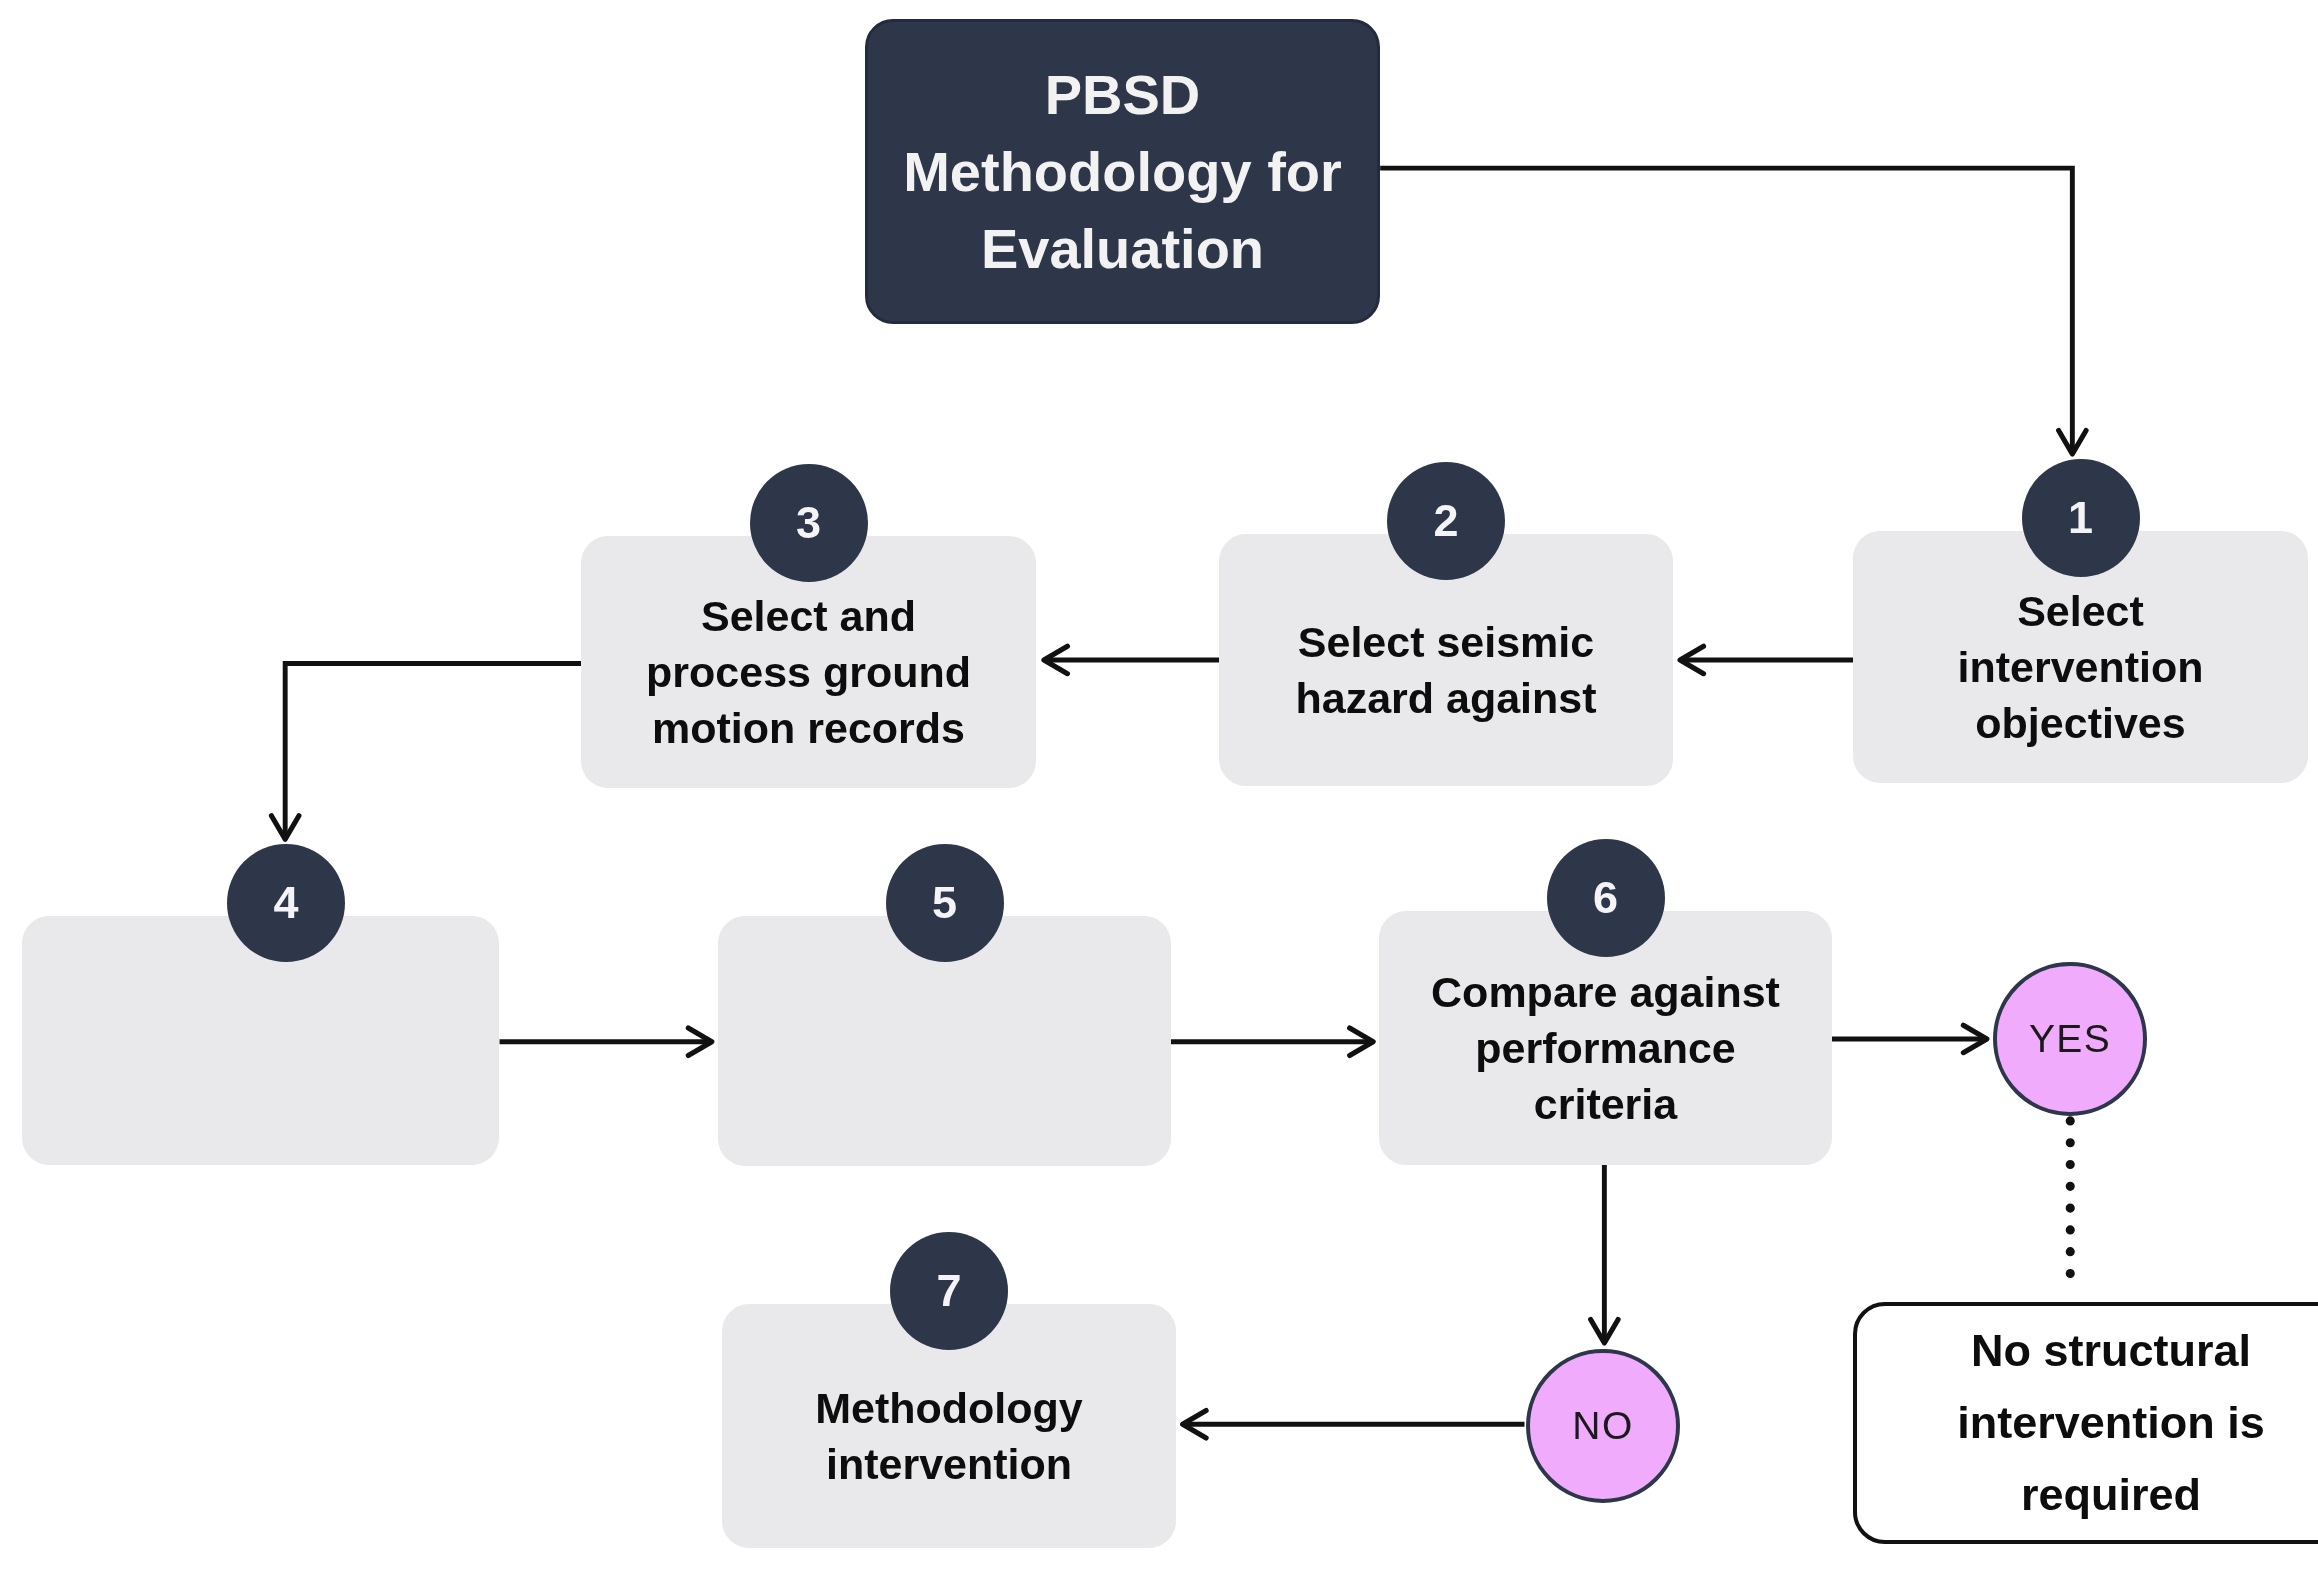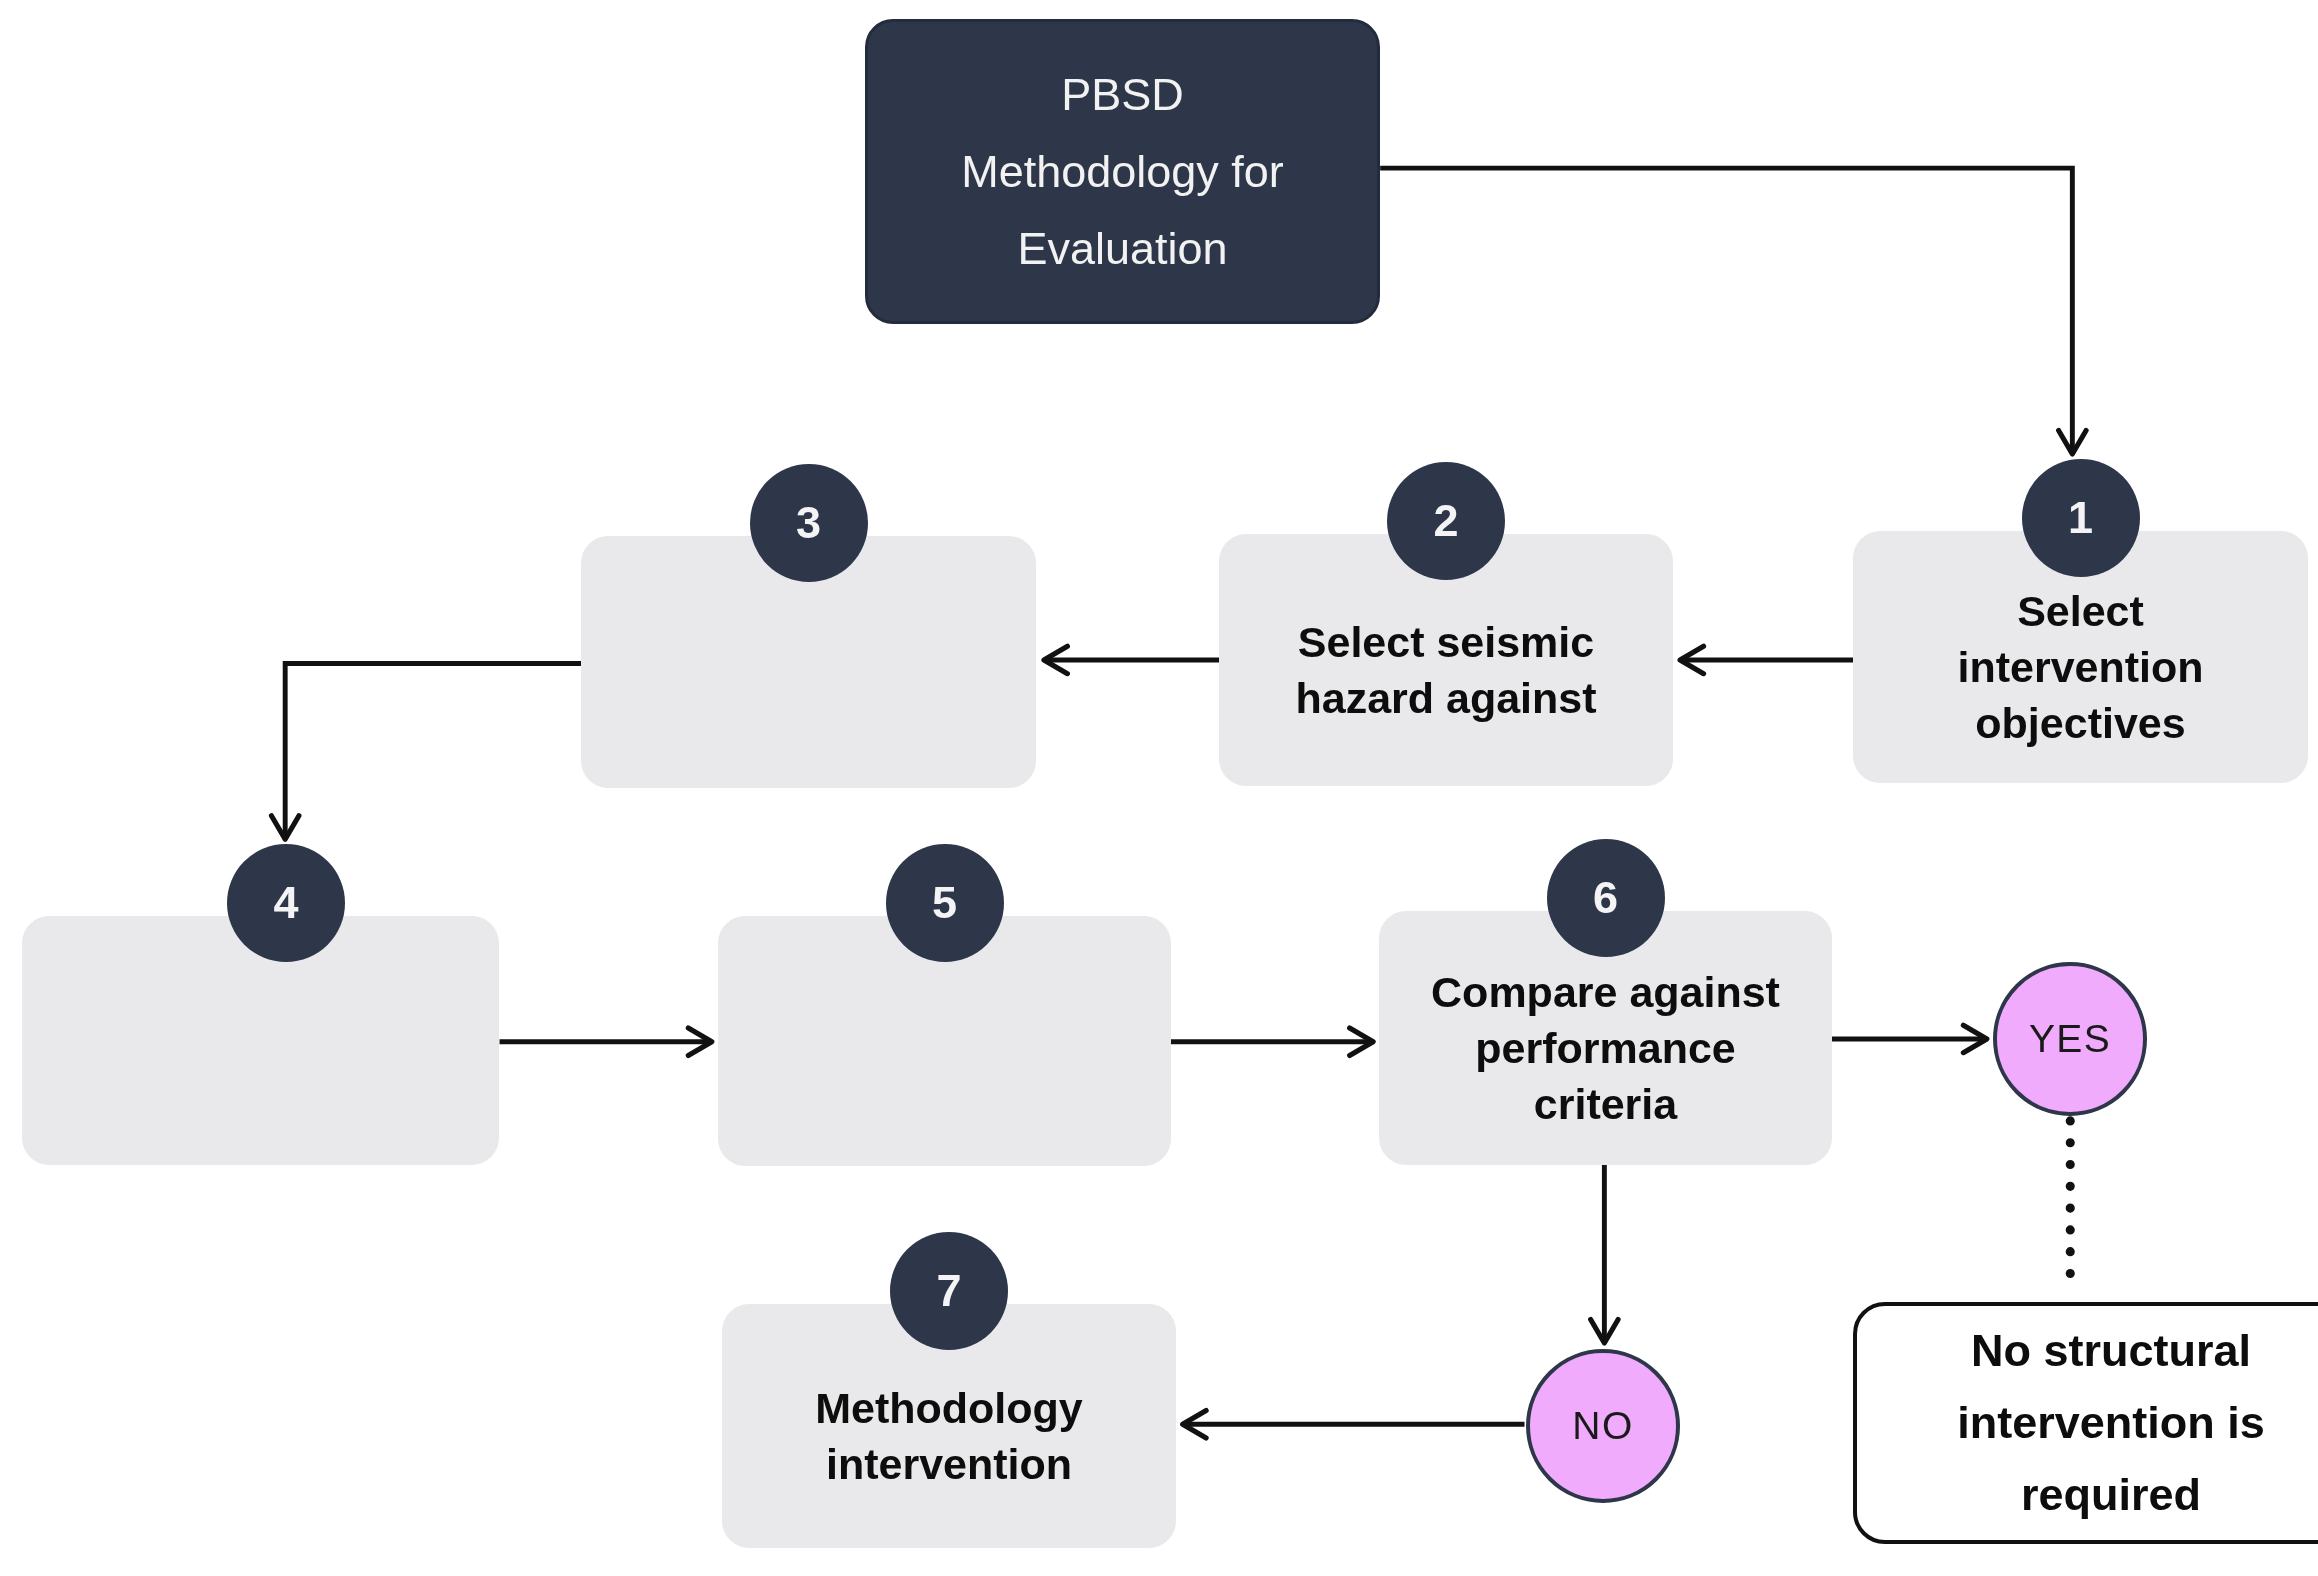--- a/index.html
+++ b/index.html
@@ -61,24 +61,24 @@
     left:865px; top:19px; width:515px; height:305px;
     background: var(--navy, #2d3749);
     border: 3.5px solid #222c3e;
     box-sizing: border-box;
     border-radius: 28px;
     display:flex; align-items:center; justify-content:center;
     text-align:center;
   }
   .title-label {
     color:#f2f2f2;
-    font-size:45px;
+    font-size:56px;
     line-height:77px;
     white-space: pre-line;
-    font-weight: normal;
+    font-weight: bold;
   }
   .decision-circle {
     position:absolute;
     width:154px; height:154px;
     box-sizing:border-box;
     background:#f0abfc;
     border:4.9px solid var(--navy, #2d3749);
     border-radius:50%;
     display:flex; align-items:center; justify-content:center;
     font-size:39px;
@@ -143,20 +143,23 @@
   </div>
 
   <div class="node" id="step2">
     <div class="badge">2</div>
     <div class="node-label">Select seismic
 hazard against</div>
   </div>
 
   <div class="node" id="step3">
     <div class="badge">3</div>
+    <div class="node-label">Select and
+process ground
+motion records</div>
   </div>
 
   <div class="node" id="step4">
     <div class="badge">4</div>
   </div>
 
   <div class="node" id="step5">
     <div class="badge">5</div>
   </div>
 

